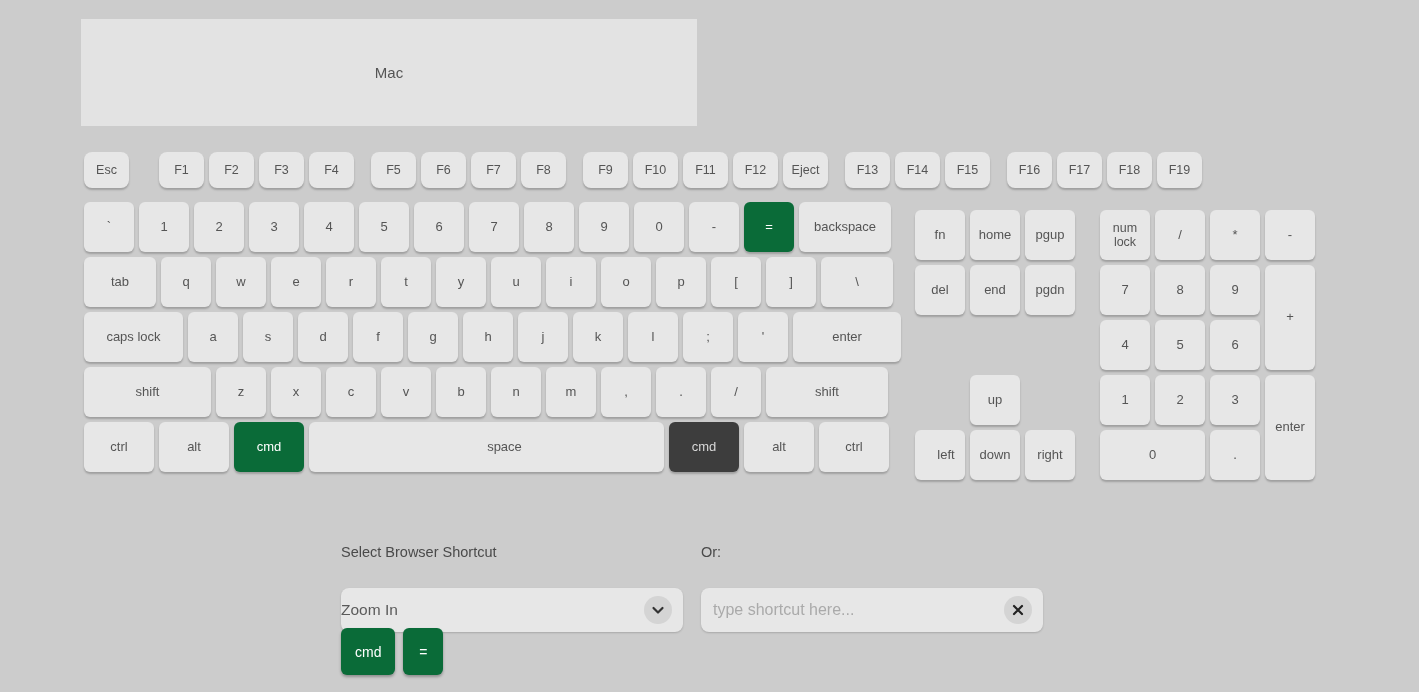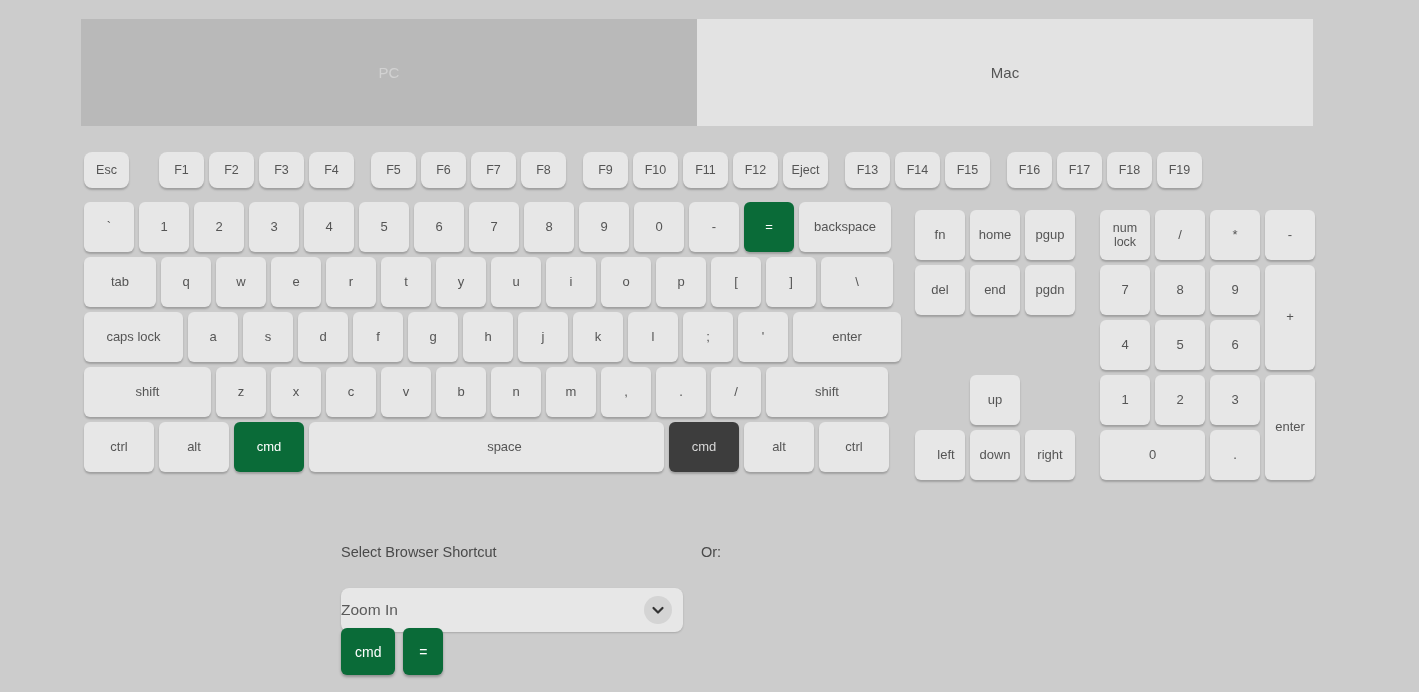--- a/index.html
+++ b/index.html
@@ -204,23 +204,20 @@
     font-size: 14px;
     margin-right: 8px;
     box-sizing: border-box;
     user-select: none;
   }
 </style>
 </head>
 <body>
 
 <div class="tabs">
-  <div class="tab tab-pc">
-    <span>PC</span>
-  </div>
   <div class="tab tab-mac">
     <span>Mac</span>
   </div>
 </div>
 
 <div class="keyboard">
 
   <div class="krow frow">
     <div class="key">Esc</div>
     <div class="gap"></div>
@@ -376,20 +373,28 @@
             <path d="M3.5 6 L8 10.5 L12.5 6" fill="none" stroke="#333" stroke-width="2.2" stroke-linecap="round" stroke-linejoin="round"></path>
           </svg>
         </span>
       </div>
     </div>
 
     <div class="or-spacer"></div>
 
     <div class="field-group">
       <div class="field-label">Or:</div>
+      <div class="input-box">
+        <span class="input-placeholder">type shortcut here...</span>
+        <span class="round-btn">
+          <svg width="16" height="16" viewBox="0 0 16 16" aria-hidden="true">
+            <path d="M4 4 L12 12 M12 4 L4 12" fill="none" stroke="#222" stroke-width="2.2" stroke-linecap="round"></path>
+          </svg>
+        </span>
+      </div>
     </div>
 
   </div>
 </div>
 
 <div class="result-row">
   <div class="result-key">cmd</div>
   <div class="result-key">=</div>
 </div>
 

